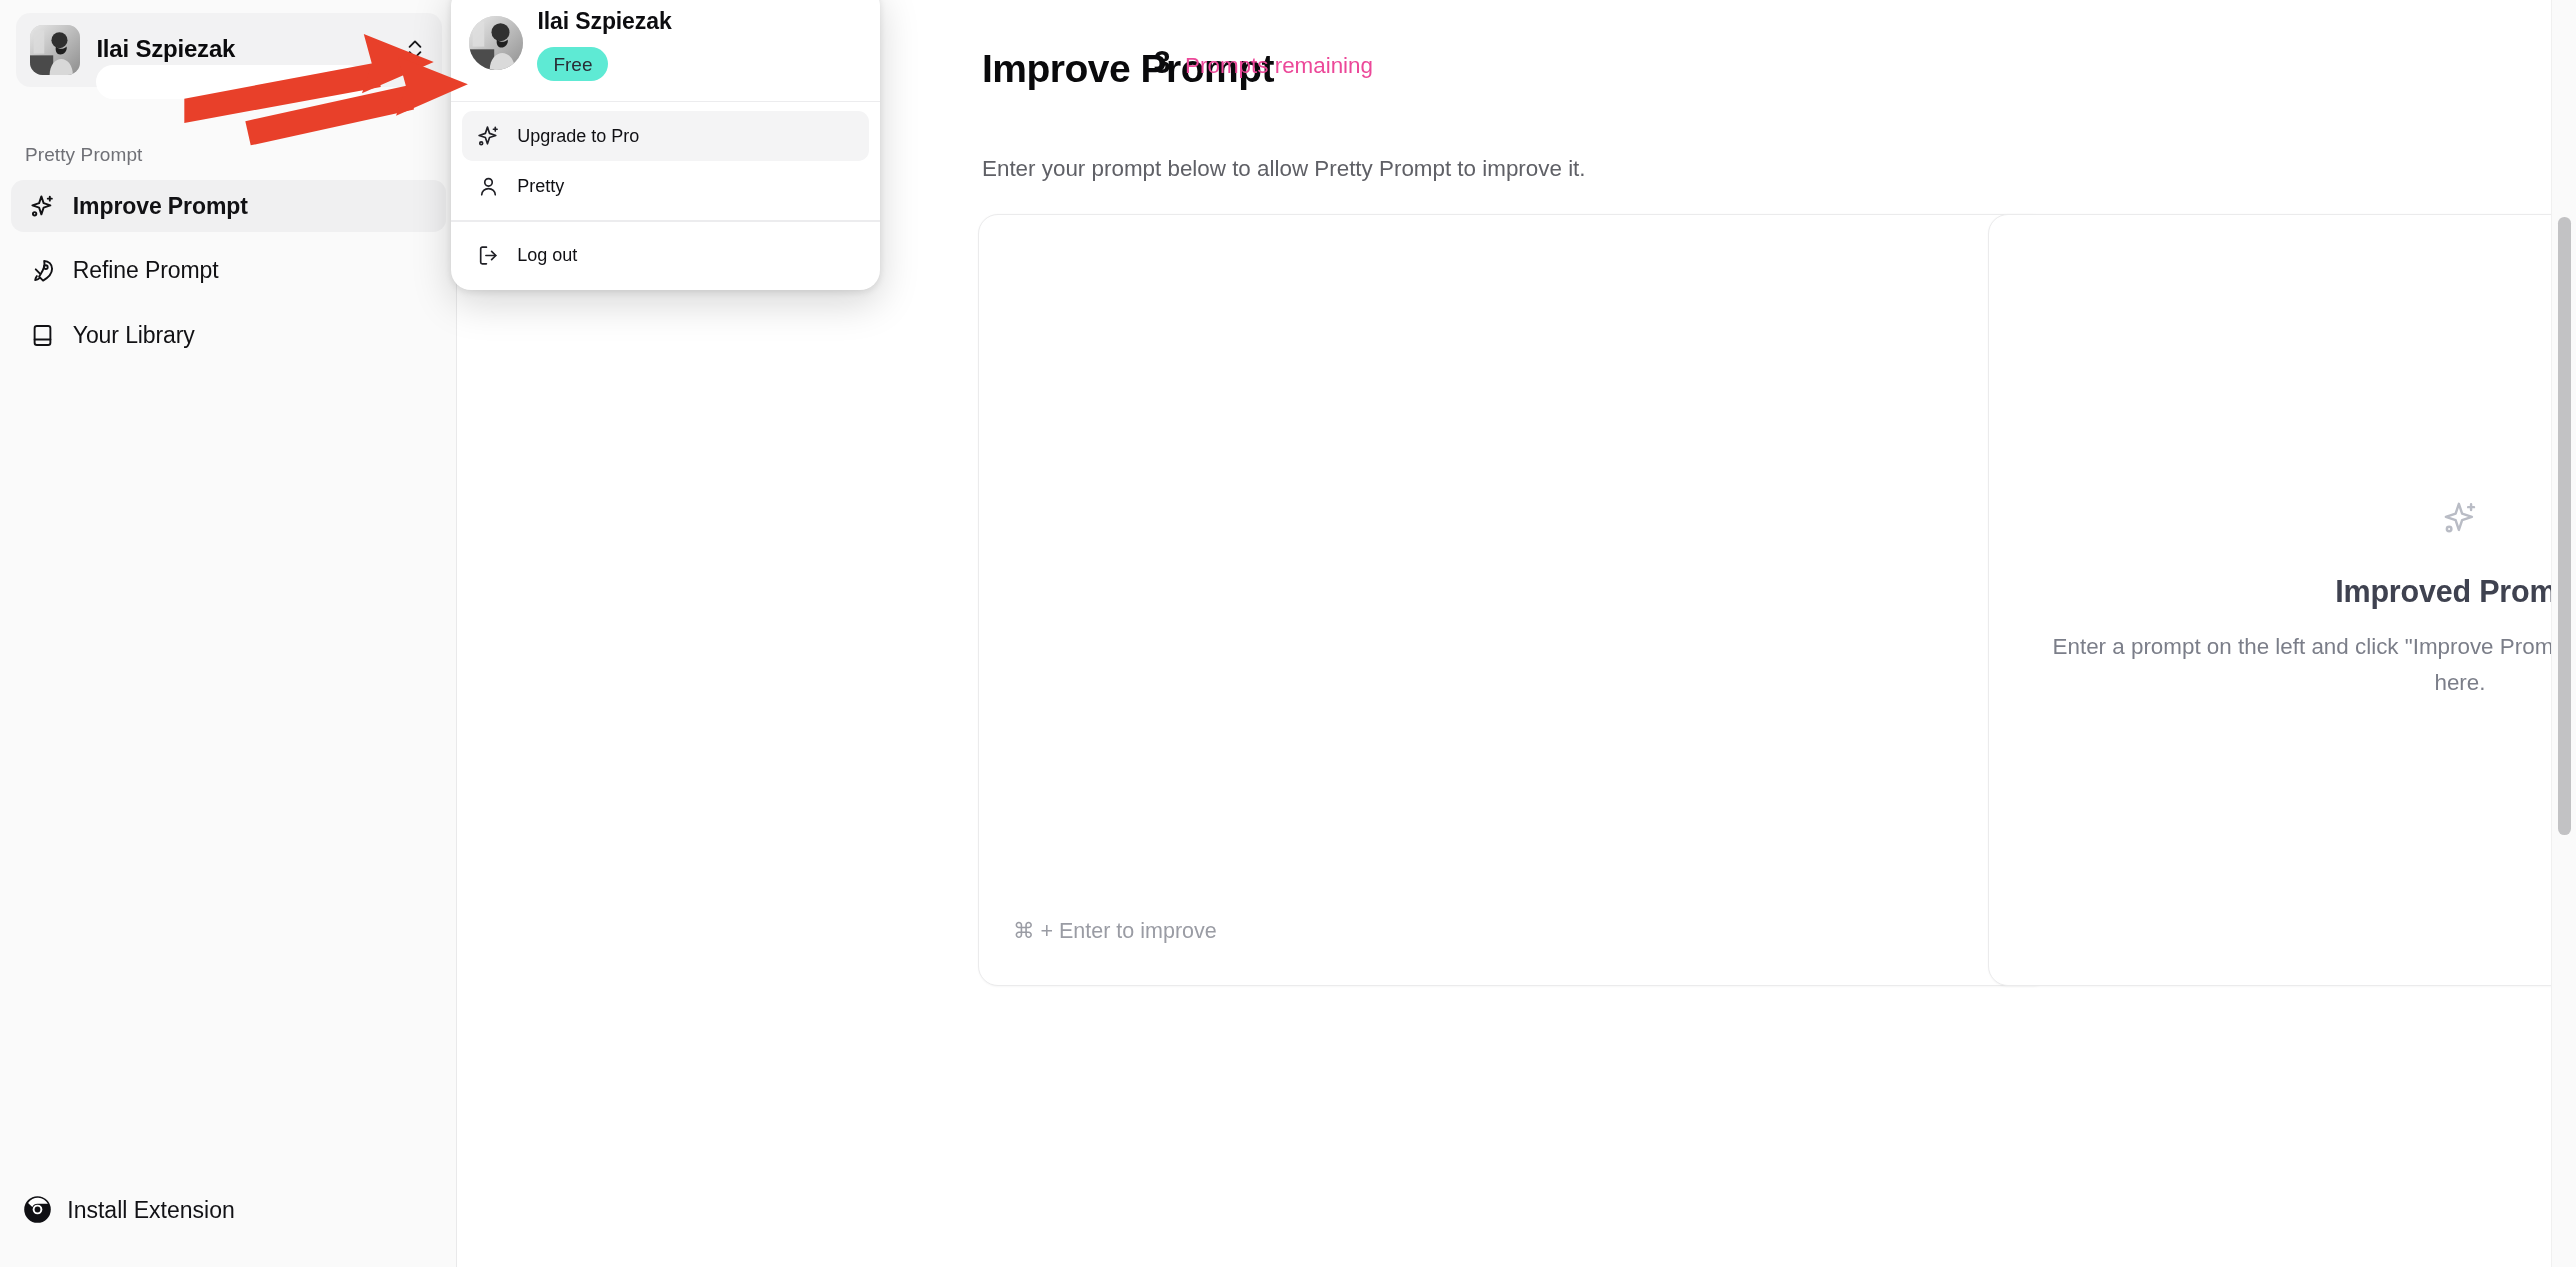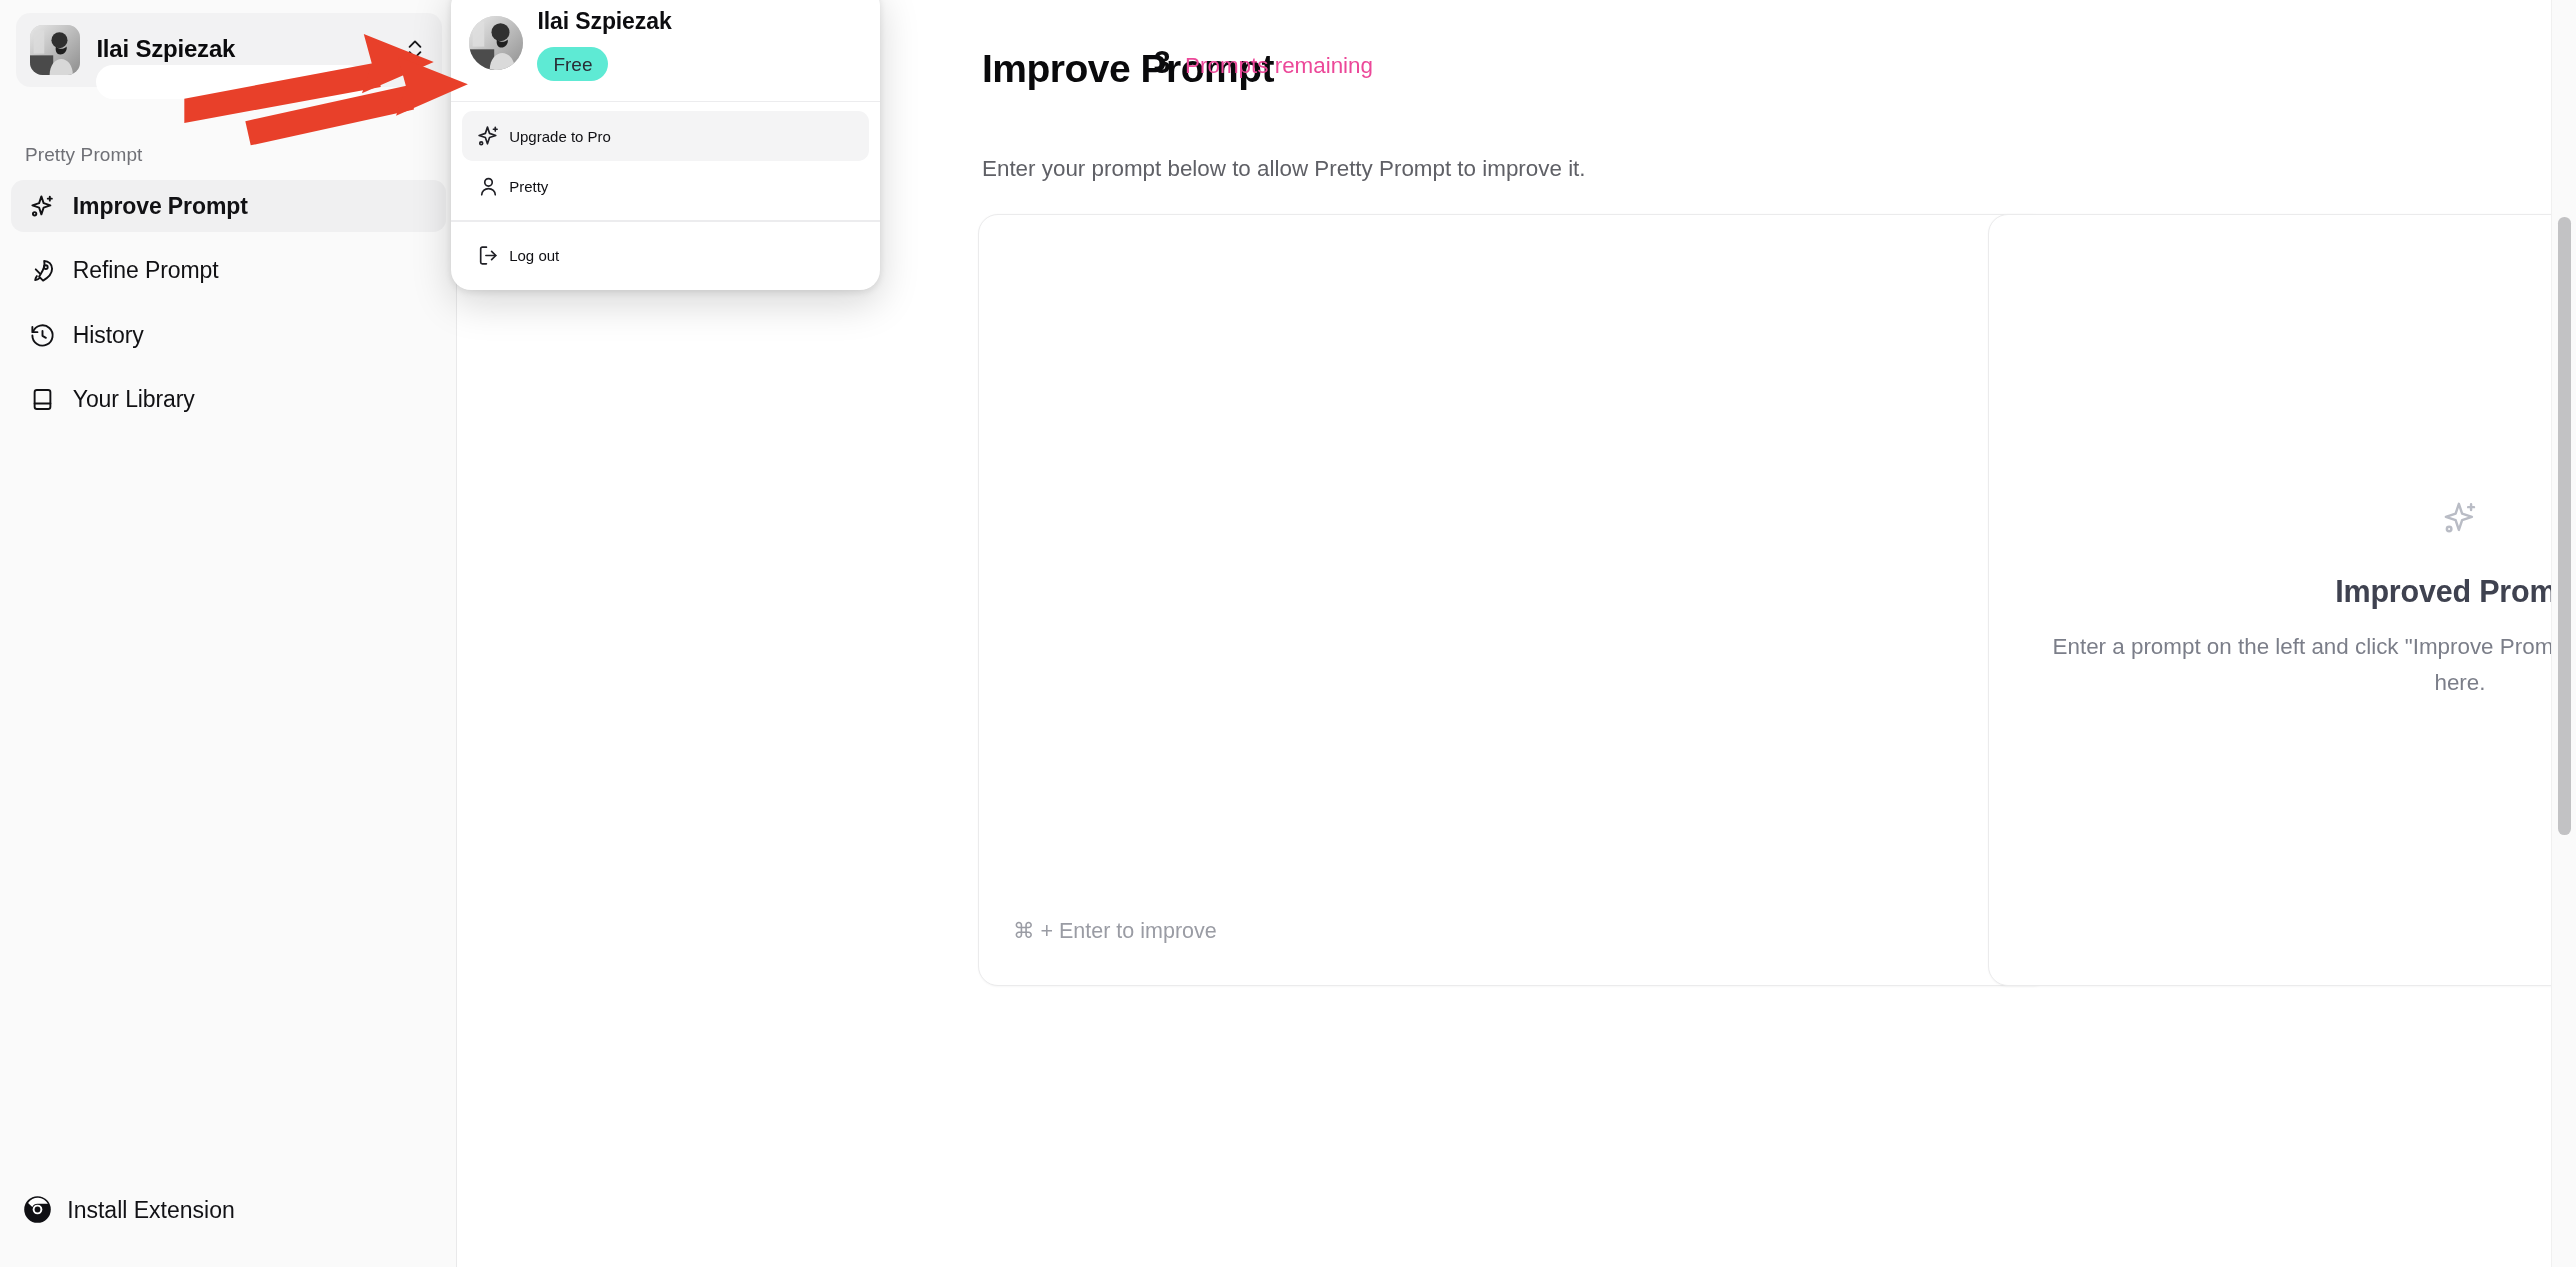--- a/index.html
+++ b/index.html
@@ -138,23 +138,23 @@
   .dd-name { font-size: 23px; font-weight: 600; color: #0d0d10; line-height: 30.5px; letter-spacing: -0.1px; }
   .dd-badge {
     display: inline-block; margin-top: 10.8px;
     padding: 3.6px 16px; border-radius: 897px;
     background: #5eead4; color: #2a2d36;
     font-size: 19px; line-height: 27px;
   }
   .dd-sep { height: 1.3px; background: #ececee; }
   .dd-group { padding: 9px 10.8px; }
   .dd-item {
-    display: flex; align-items: center; gap: 8px;
+    display: flex; align-items: center; gap: 16px;
     height: 50px; padding: 0 14.4px; border-radius: 10.8px;
-    font-size: 15px; color: #101014; cursor: pointer;
+    font-size: 18px; color: #101014; cursor: pointer;
   }
   .dd-item.highlight { background: #f4f4f5; }
   .dd-item .ic { flex: 0 0 25px; width: 25px; height: 25px; display: flex; align-items: center; justify-content: center; color: #202026; }
 
   
   .arrow-layer { position: absolute; left: 0; top: 0; width: 2576px; height: 1267px; pointer-events: none; z-index: 60; }
 </style>
 </head>
 <body>
 
@@ -211,30 +211,20 @@
           <svg width="27" height="27" viewBox="0 0 24 24" fill="none" stroke="currentColor" stroke-width="1.7" stroke-linecap="round" stroke-linejoin="round">
             <path d="M13.5 3.5c4 0 7 3 7 7 0 4.5-4.5 8.5-8 10.5l-3.5-3.5C11 14 15 9.5 13.5 3.5z"></path>
             <path d="M9.5 14.5 6 11"></path>
             <path d="M7 17c-1.2 1.2-1.5 3.5-1.5 3.5S7.8 20.2 9 19"></path>
             <circle cx="15" cy="9" r="1.6"></circle>
           </svg>
         </span>
         <span>Refine Prompt</span>
       </div>
 
-      <div class="nav-item">
-        <span class="ic">
-          <svg width="27" height="27" viewBox="0 0 24 24" fill="none" stroke="currentColor" stroke-width="1.7" stroke-linecap="round" stroke-linejoin="round">
-            <path d="M3.5 9A9 9 0 1 1 3 12"></path>
-            <path d="M3 4.5V9h4.5"></path>
-            <path d="M12 8v4.3l3 1.8"></path>
-          </svg>
-        </span>
-        <span>History</span>
-      </div>
 
       <div class="nav-item">
         <span class="ic">
           <svg width="27" height="27" viewBox="0 0 24 24" fill="none" stroke="currentColor" stroke-width="1.7" stroke-linecap="round" stroke-linejoin="round">
             <rect x="5" y="3.5" width="14" height="17" rx="2"></rect>
             <path d="M5 15.5h14"></path>
           </svg>
         </span>
         <span>Your Library</span>
       </div>

